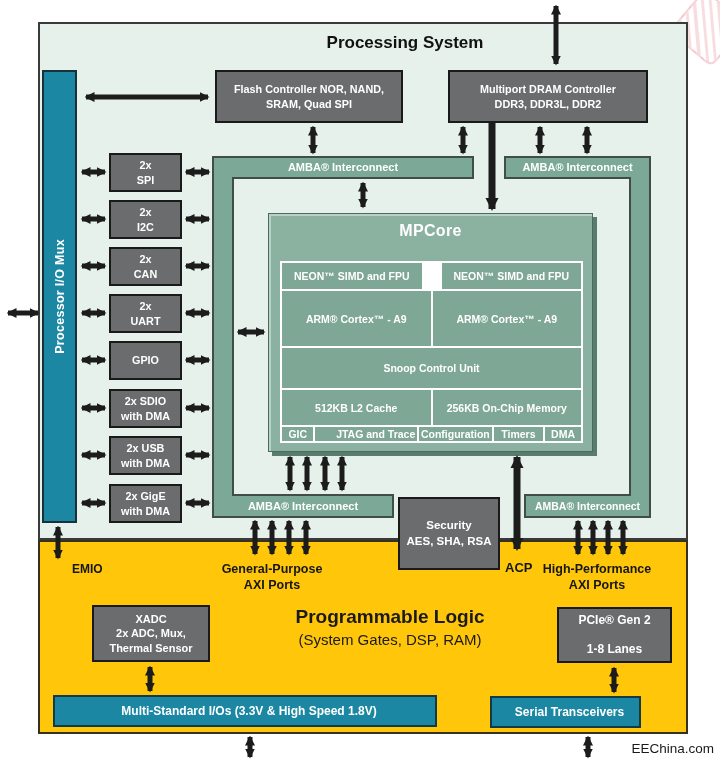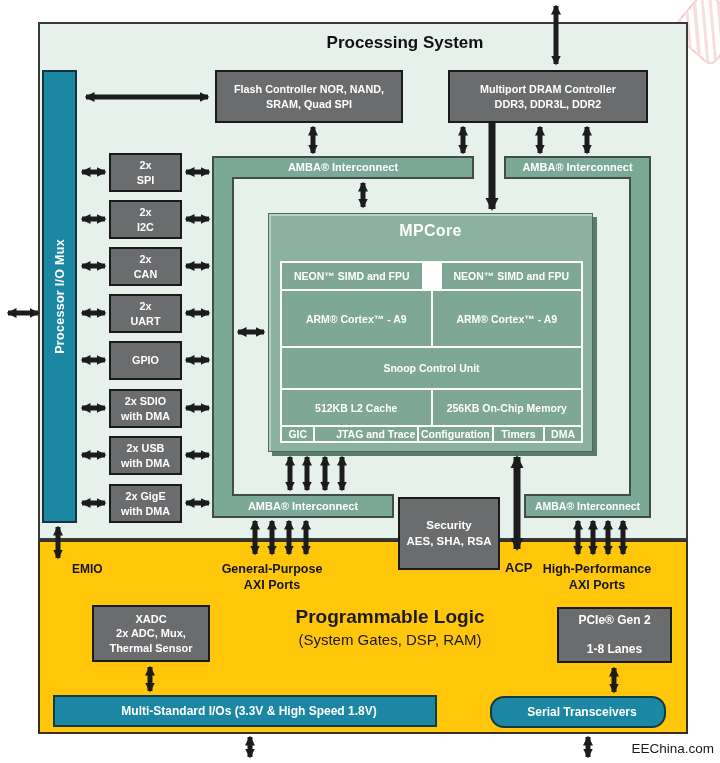--- a/index.html
+++ b/index.html
@@ -160,21 +160,21 @@
     <span>Thermal Sensor</span>
   </div>
   <div class="abs ctr box-gray" style="left:557px;top:607px;width:115px;height:56px;font-size:12px;gap:13px;">
     <span>PCIe® Gen 2</span>
     <span>1-8 Lanes</span>
   </div>
 
   <div class="abs ctr bar-teal" style="left:53px;top:695px;width:384px;height:32px;">
     <span>Multi-Standard I/Os (3.3V &amp; High Speed 1.8V)</span>
   </div>
-  <div class="abs ctr bar-teal" style="left:490px;top:696px;width:176px;height:32px;border-radius:14px;">
+  <div class="abs ctr bar-teal" style="left:490px;top:696px;width:151px;height:32px;">
     <span>Serial Transceivers</span>
   </div>
 
   <div class="abs watermark-text">EEChina.com</div>
 
   <svg class="abs layer" width="720" height="763">
     <defs>
       <marker id="ah" viewBox="0 0 10 10" refX="8.5" refY="5" markerWidth="10" markerHeight="11" orient="auto-start-reverse" markerUnits="userSpaceOnUse">
         <path d="M0,0 L10,5 L0,10 Z" fill="#1c1c1c"></path>
       </marker>

